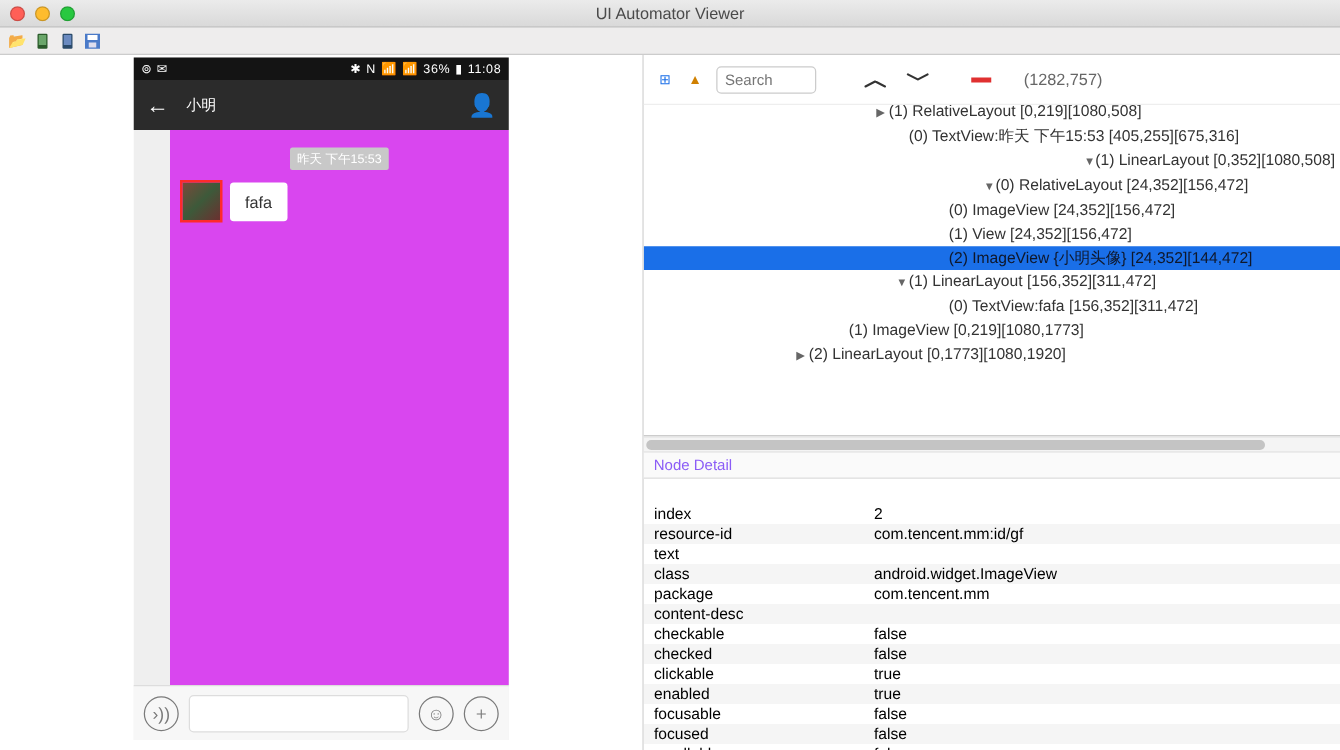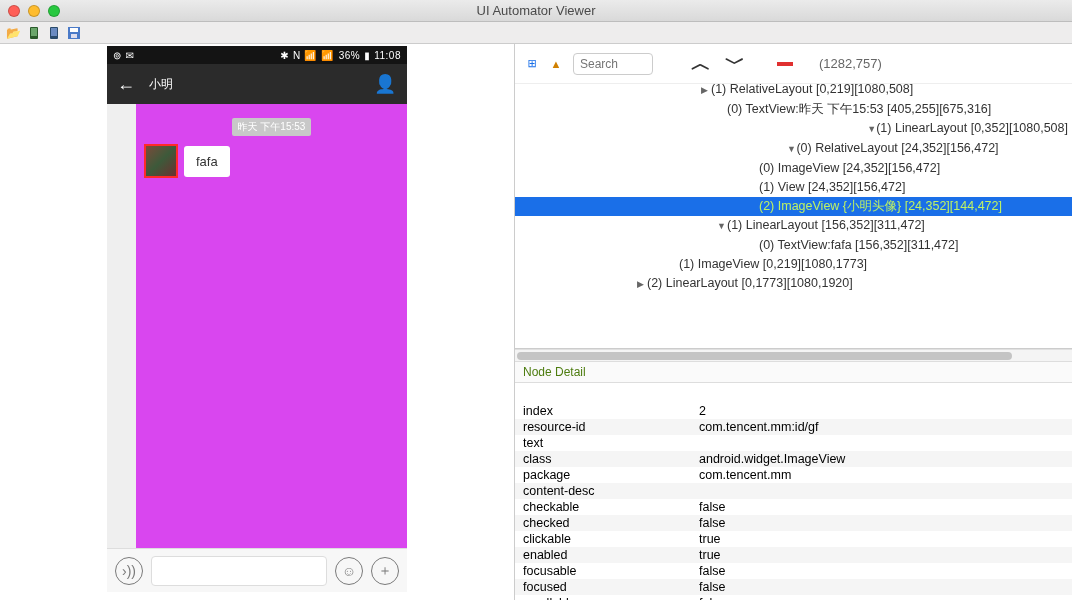--- a/index.html
+++ b/index.html
@@ -32,26 +32,26 @@
 .input-field { flex: 1; height: 30px; background: #fff; border-radius: 4px; border: 1px solid #ddd; }
 .right-pane { flex: 1; display: flex; flex-direction: column; background: #fff; }
 .search-row { height: 40px; display: flex; align-items: center; gap: 10px; padding: 0 10px; border-bottom: 1px solid #eee; }
 .sr-icon { width: 14px; height: 14px; display: flex; align-items: center; justify-content: center; font-size: 11px; cursor: pointer; }
 .search-box { width: 80px; height: 22px; border: 1px solid #ccc; border-radius: 4px; font-size: 12px; padding: 0 6px; color: #999; }
 .chev { width: 24px; height: 24px; font-size: 20px; font-weight: bold; color: #333; cursor: pointer; display: flex; align-items: center; justify-content: center; }
 .minus { width: 16px; height: 4px; background: #e03030; }
 .coords { font-size: 13px; color: #666; }
 .tree { height: 265px; overflow: auto; font-size: 12.5px; color: #333; padding: 4px 0; border-bottom: 1px solid #ccc; }
 .tree-row { white-space: nowrap; padding: 1px 4px; cursor: pointer; line-height: 17px; }
-.tree-row.sel { background: #1a6fe8; color: #bef264; }
+.tree-row.sel { background: #1a6fe8; color: #0f172a; }
 .tgl { display: inline-block; width: 10px; font-size: 9px; color: #666; }
 .tree-row.sel .tgl { color: #fff; }
 .scrollbar-track { height: 12px; background: #f4f4f4; border-top: 1px solid #e0e0e0; position: relative; }
 .scrollbar-thumb { position: absolute; left: 2px; right: 60px; top: 2px; height: 8px; background: #c4c4c4; border-radius: 4px; }
-.detail-header { font-size: 12px; color: #4d7c0f; padding: 3px 8px; border-bottom: 1px solid #ddd; border-top: 1px solid #ddd; background: #fafafa; }
+.detail-header { font-size: 12px; color: #8b5cf6; padding: 3px 8px; border-bottom: 1px solid #ddd; border-top: 1px solid #ddd; background: #fafafa; }
 .detail-table { flex: 1; overflow: auto; font-size: 12.5px; margin-top: 20px; }
 .dt-row { display: flex; border-bottom: 0; }
 .dt-row:nth-child(odd) { background: #fff; }
 .dt-row:nth-child(even) { background: #f5f5f5; }
 .dt-key { width: 176px; padding: 1px 8px; }
 .dt-val { flex: 1; padding: 1px 8px; }
 </style>
 </head>
 <body>
 

